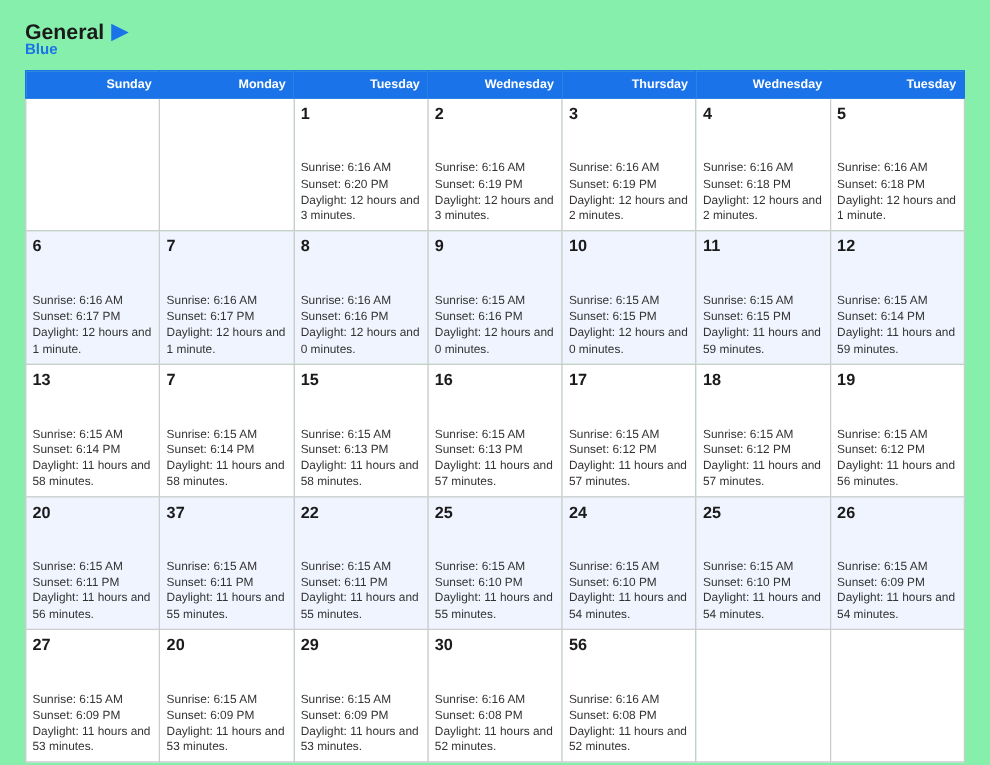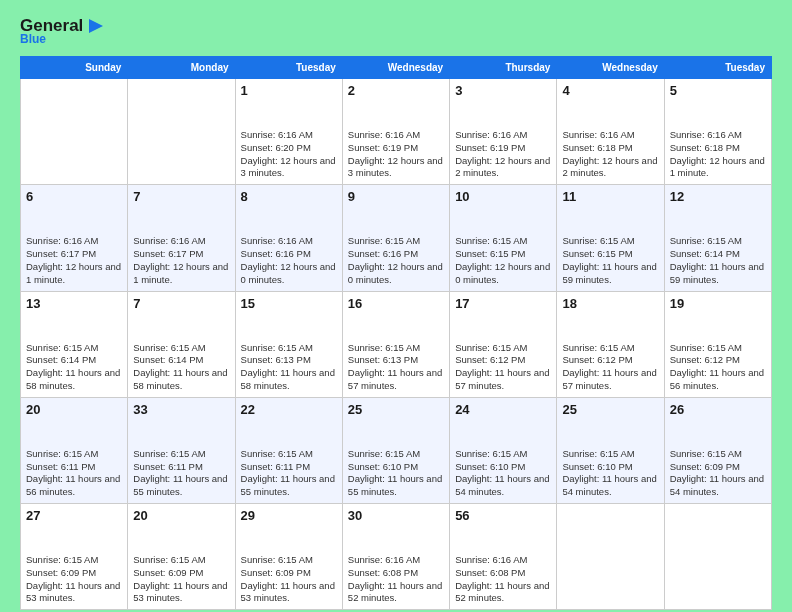--- a/index.html
+++ b/index.html
@@ -243,21 +243,21 @@
           </td>
         </tr>
         <tr class="row-shaded">
           <td>
             <div class="day-num">20</div>
             <div class="day-info" style="white-space: pre-line;">Sunrise: 6:15 AM
 Sunset: 6:11 PM
 Daylight: 11 hours and 56 minutes.</div>
           </td>
           <td>
-            <div class="day-num">33</div>
+            <div class="day-num">37</div>
             <div class="day-info" style="white-space: pre-line;">Sunrise: 6:15 AM
 Sunset: 6:11 PM
 Daylight: 11 hours and 55 minutes.</div>
           </td>
           <td>
             <div class="day-num">22</div>
             <div class="day-info" style="white-space: pre-line;">Sunrise: 6:15 AM
 Sunset: 6:11 PM
 Daylight: 11 hours and 55 minutes.</div>
           </td>

